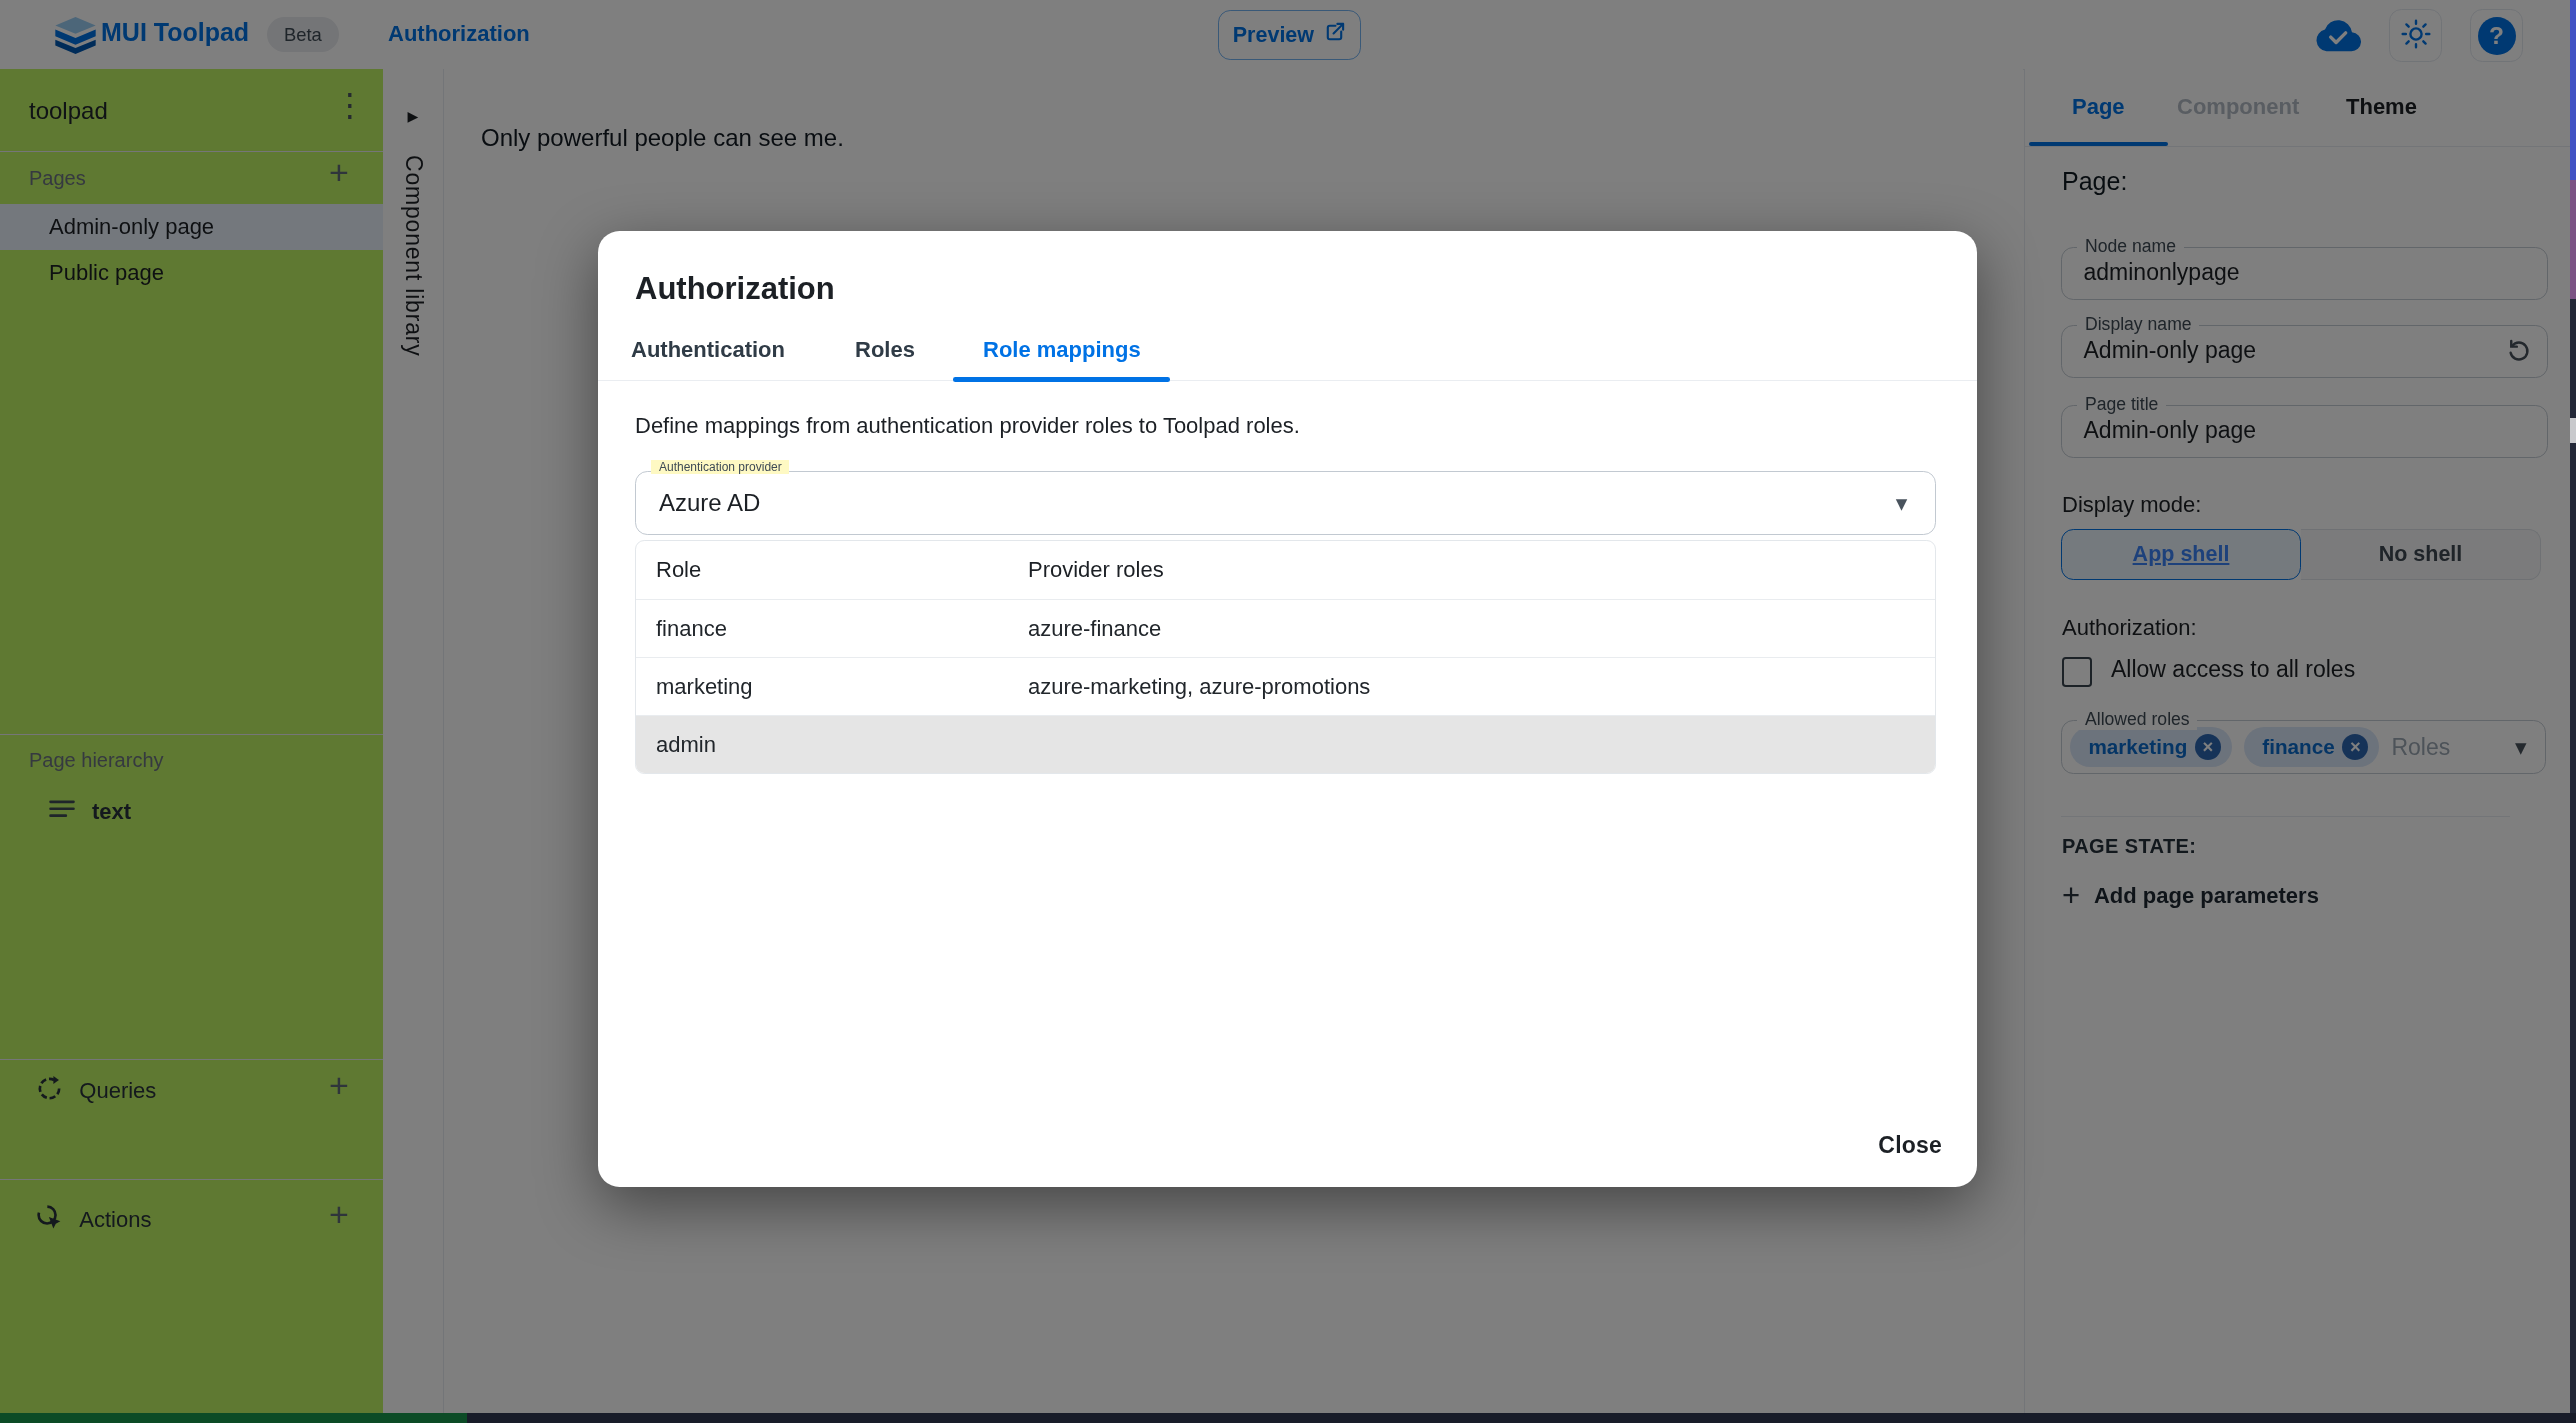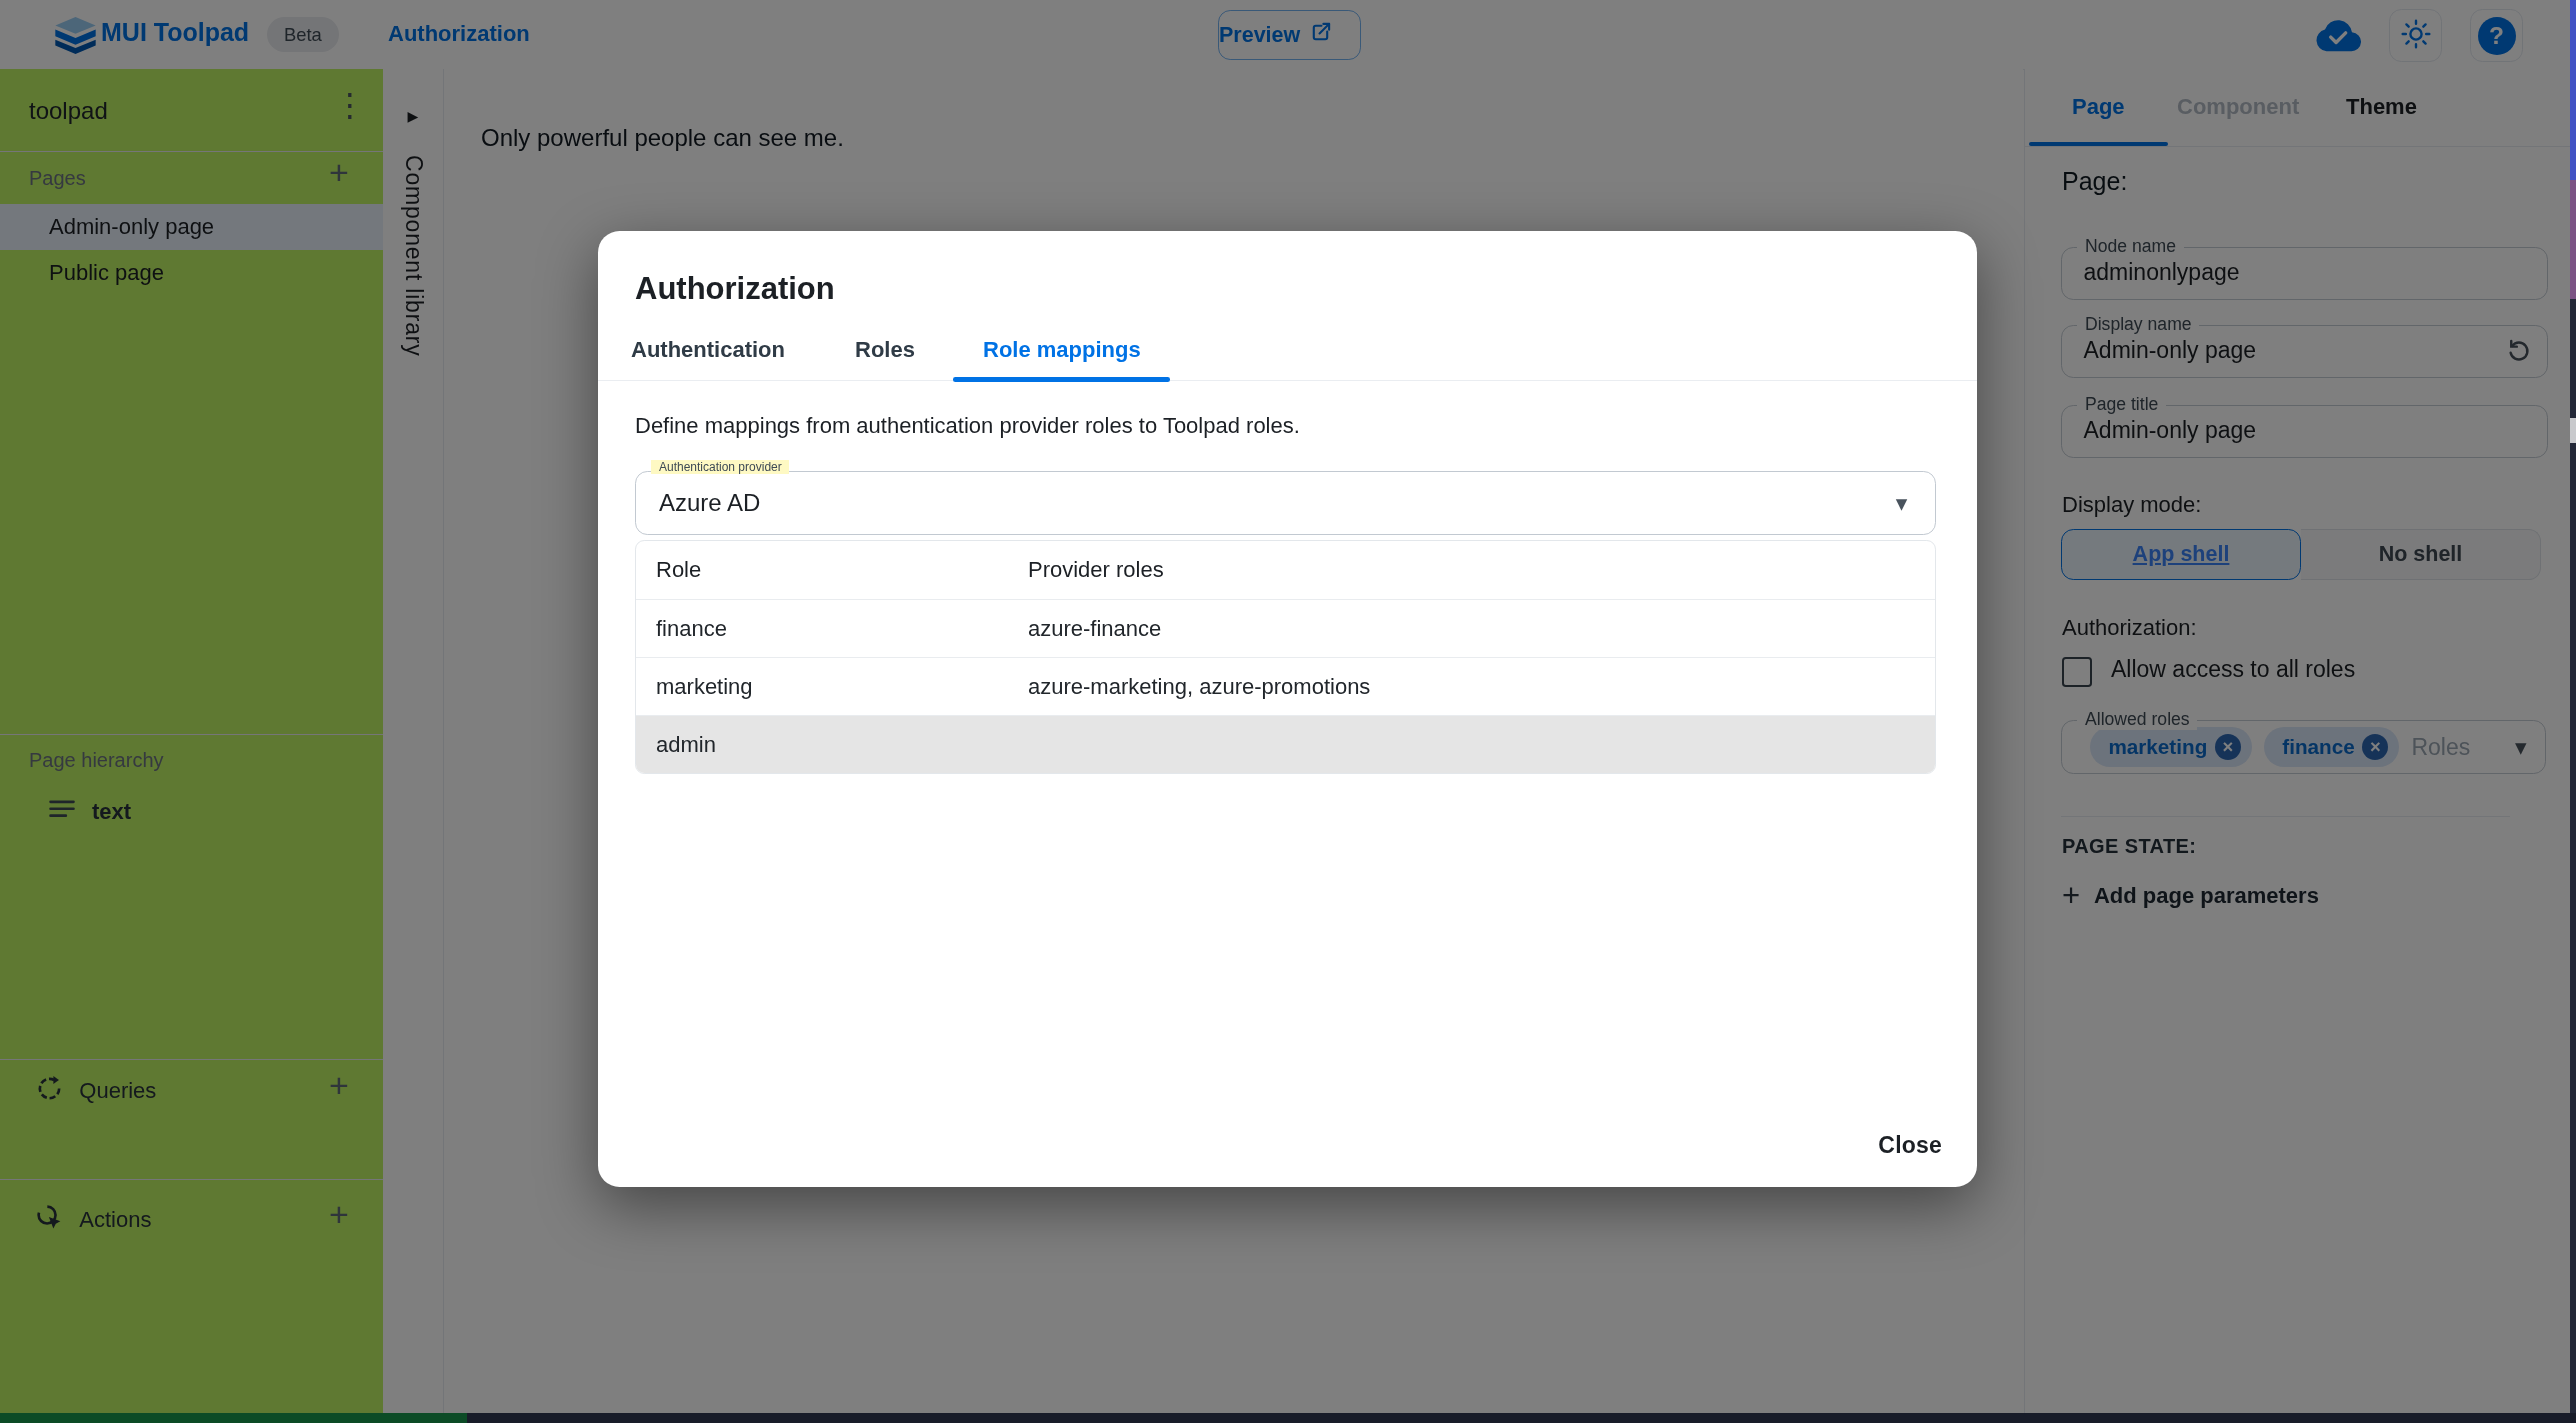--- a/index.html
+++ b/index.html
@@ -7,21 +7,21 @@
        font-family:"Liberation Sans","DejaVu Sans",sans-serif;color:#1C2025;}
 
   
   .header{position:absolute;left:0;top:0;width:2576px;height:69px;background:#fff;border-bottom:1.5px solid #E7EBF0;}
   .logo{position:absolute;left:55px;top:17px;}
   .app-title{position:absolute;left:101px;top:18.4px;font-size:25px;font-weight:700;color:#0072E5;}
   .beta-chip{position:absolute;left:267px;top:17px;height:35px;padding:0 17px;border-radius:18.4px;
              background:#E8EAEE;color:#3E4A55;font-size:18.4px;line-height:35px;}
   .crumb{position:absolute;left:388px;top:20.7px;font-size:22px;font-weight:600;color:#0072E5;}
   .preview-btn{position:absolute;left:1218px;top:10px;width:141px;height:48px;border:1.5px solid rgba(0,114,229,.55);
-               border-radius:12.3px;display:flex;align-items:center;justify-content:flex-start;gap:9.2px;
+               border-radius:12.3px;display:flex;align-items:center;justify-content:center;gap:9.2px;
                color:#0072E5;font-size:21.5px;font-weight:600;background:transparent;}
   .iconbtn{position:absolute;top:9.2px;width:51px;height:51px;border:1.5px solid #E3E8EF;border-radius:12.3px;
            display:flex;align-items:center;justify-content:center;}
   .cloudwrap{position:absolute;left:2315px;top:18.4px;}
   .helpcircle{width:38px;height:38px;border-radius:50%;background:#0072E5;color:#fff;font-size:24.5px;font-weight:700;
               display:flex;align-items:center;justify-content:center;}
 
   
   .sidebar{position:absolute;left:0;top:69px;width:383px;height:1344px;background:#bef264;border-right:1.5px solid #E7EBF0;}
   .side-project{position:absolute;left:29px;top:27.6px;font-size:24px;color:#20262C;}
@@ -54,21 +54,21 @@
   .field .fvalue{position:absolute;left:21.5px;top:0;line-height:49px;font-size:23px;color:#1C2025;}
   .reset-ico{position:absolute;right:13.8px;top:10px;}
   .p-label{position:absolute;left:37px;font-size:22px;color:#1C2025;}
   .toggle{position:absolute;top:460px;height:51px;display:flex;}
   .tbtn{width:240px;height:51px;box-sizing:border-box;display:flex;align-items:center;justify-content:center;
         font-size:21.5px;font-weight:600;}
   .tbtn.on{border:1.5px solid #0072E5;background:rgba(0,114,229,.08);color:#3b82f6;border-radius:12.3px;text-decoration:underline;}
   .tbtn.off{border:1.5px solid #DFE3E8;border-left:none;background:#F6F7F9;color:#3E4852;border-radius:0 12.3px 12.3px 0;}
   .chk{position:absolute;left:37px;top:588px;width:26px;height:26px;border:2.3px solid #39444E;border-radius:3.8px;background:#fff;}
   .chips-field{position:absolute;left:36px;top:651px;width:485px;height:54px;border:1.5px solid #C4CCD4;border-radius:12.3px;
-               display:flex;align-items:center;padding-left:28px;gap:12.3px;box-sizing:border-box;}
+               display:flex;align-items:center;padding-left:8px;gap:12.3px;box-sizing:border-box;}
   .chip{height:40px;border-radius:20px;background:#D9E6F8;color:#0B6BCB;font-size:20.7px;font-weight:600;
         display:flex;align-items:center;gap:7.7px;padding:0 10.7px 0 18.4px;}
   .chip .x{width:26px;height:26px;border-radius:50%;background:#2D67B1;color:#fff;font-size:18.4px;font-weight:700;
            display:flex;align-items:center;justify-content:center;line-height:1;}
   .placeholder{font-size:23px;color:#9AA6B2;}
   .caret{color:#49535D;font-size:23px;}
   .pdiv{position:absolute;left:36px;top:747px;width:449px;border-top:1.5px solid #E7EBF0;}
   .pstate{position:absolute;left:37px;top:766px;font-size:20px;font-weight:600;letter-spacing:0.4px;color:#25303A;}
   .addparams{position:absolute;left:37px;top:811px;display:flex;align-items:center;gap:13.8px;
              font-size:22px;font-weight:700;color:#1F2933;}

